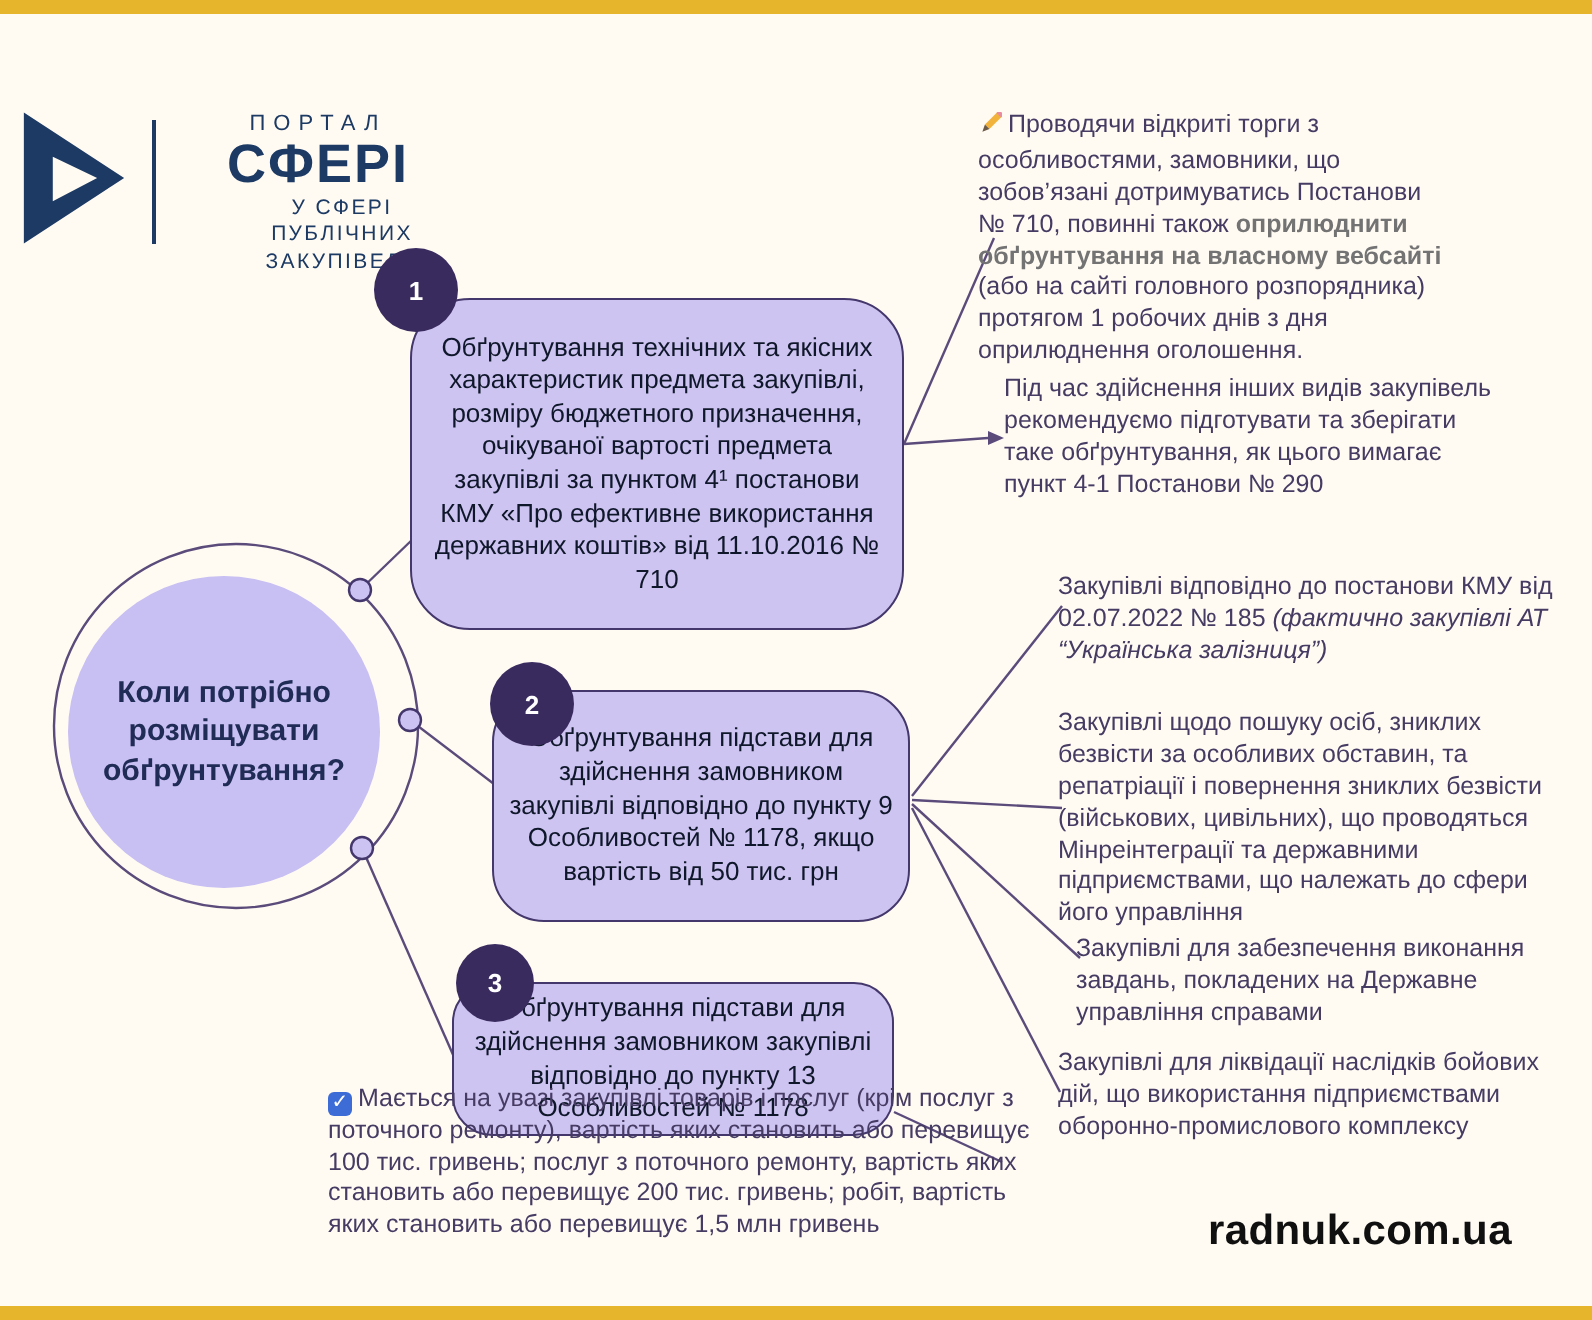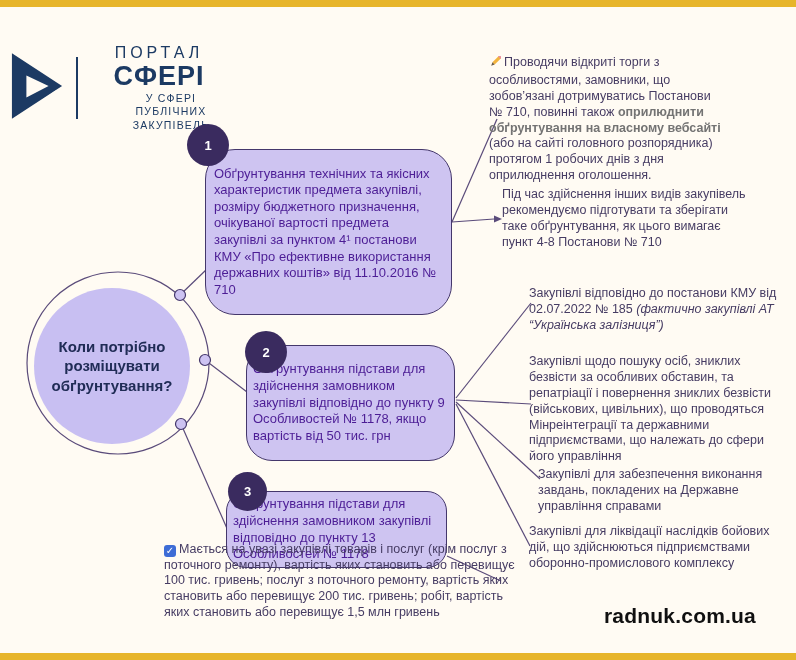--- a/index.html
+++ b/index.html
@@ -9,39 +9,39 @@
     font-family:"Liberation Sans","DejaVu Sans",sans-serif;
   }
   .bar{position:absolute;left:0;width:796px;height:7px;background:#E7B52B;}
   .bar-top{top:0;}
   .bar-bottom{bottom:0;}
 
   
   .logo{position:absolute;left:10px;top:44px;display:flex;align-items:center;}
   .logo-divider{width:2px;height:62px;background:#1C3A63;margin:0 12px 0 12px;}
   .logo-text{width:138px;text-align:center;color:#1C3A63;}
-  .logo-portal{font-size:16px;letter-spacing:4px;}
+  .logo-portal{font-size:11px;letter-spacing:4px;margin-top:12px;}
   .logo-name{font-size:27px;font-weight:bold;letter-spacing:1px;line-height:1.1;}
   .logo-tag{font-size:10.5px;letter-spacing:1.2px;line-height:1.3;margin-left:24px;}
 
   
   svg.connectors{position:absolute;left:0;top:0;z-index:1;}
 
   
   .q-circle{
     position:absolute;left:34px;top:288px;width:156px;height:156px;border-radius:50%;
     background:#C8BFF2;display:flex;align-items:center;justify-content:flex-start;
     text-align:center;color:#202C56;font-weight:bold;font-size:15px;line-height:1.3;
     padding:0 13px;box-sizing:border-box;z-index:2;
   }
 
   
   .box{
     position:absolute;background:#CEC4F1;border:1.6px solid #44376B;
-    color:#4c1d95;font-size:13px;line-height:1.28;
+    color:#0f172a;text-align:center;font-size:13px;line-height:1.28;
     box-sizing:border-box;z-index:2;display:flex;align-items:center;justify-content:center;
   }
   .box1{left:205px;top:149px;width:247px;height:166px;border-radius:30px;padding:10px 8px;}
   .box2{left:246px;top:345px;width:209px;height:116px;border-radius:26px;padding:8px 6px;}
   .box3{left:226px;top:491px;width:221px;height:77px;border-radius:20px;padding:6px 6px;}
   .badge{
     position:absolute;border-radius:50%;background:#3A2B5F;color:#FFFFFF;
     display:flex;align-items:center;justify-content:center;font-size:13px;font-weight:bold;z-index:3;
   }
   .badge1{left:187px;top:124px;width:42px;height:42px;}
@@ -144,36 +144,36 @@
       <g transform="rotate(45 6 6)">
         <rect x="4.4" y="-1" width="3.2" height="9" fill="#F2B33D"></rect>
         <rect x="4.4" y="-2.2" width="3.2" height="2" fill="#E88AA0"></rect>
         <polygon points="4.4,8 7.6,8 6,11.4" fill="#6B5A46"></polygon>
       </g>
     </svg>
   </span><span>Проводячи відкриті торги з особливостями, замовники, що зобов’язані дотримуватись Постанови № 710, повинні також </span><b>оприлюднити обґрунтування на власному вебсайті</b><span> (або на сайті головного розпорядника) протягом 1 робочих днів з дня оприлюднення оголошення.</span>
 </div>
 
 <div class="note note2">
-  <span>Під час здійснення інших видів закупівель рекомендуємо підготувати та зберігати таке обґрунтування, як цього вимагає пункт 4-8 Постанови № 710</span>
+  <span>Під час здійснення інших видів закупівель рекомендуємо підготувати та зберігати таке обґрунтування, як цього вимагає пункт 4-1 Постанови № 290</span>
 </div>
 
 <div class="note note3">
   <span>Закупівлі відповідно до постанови КМУ від 02.07.2022  № 185 </span><span class="it">(фактично закупівлі АТ  “Українська залізниця”)</span>
 </div>
 
 <div class="note note4">
   <span>Закупівлі щодо пошуку осіб, зниклих безвісти за особливих обставин, та репатріації і повернення зниклих безвісти (військових, цивільних), що проводяться Мінреінтеграції та державними підприємствами, що належать до сфери його управління</span>
 </div>
 
 <div class="note note5">
   <span>Закупівлі для забезпечення виконання завдань, покладених на Державне управління справами</span>
 </div>
 
 <div class="note note6">
-  <span>Закупівлі для ліквідації наслідків бойових дій, що здійснюються підприємствами оборонно-промислового комплексу</span>
+  <span>Закупівлі для ліквідації наслідків бойових дій, що використання підприємствами оборонно-промислового комплексу</span>
 </div>
 
 <div class="footnote">
   <span class="check-icon">✓</span><span>Мається на увазі закупівлі товарів і послуг (крім послуг з поточного ремонту), вартість яких становить або перевищує 100 тис. гривень; послуг з поточного ремонту, вартість яких становить або перевищує 200 тис. гривень; робіт, вартість яких становить або перевищує 1,5 млн гривень</span>
 </div>
 
 <div class="website">radnuk.com.ua</div>
 
 </body></html>

